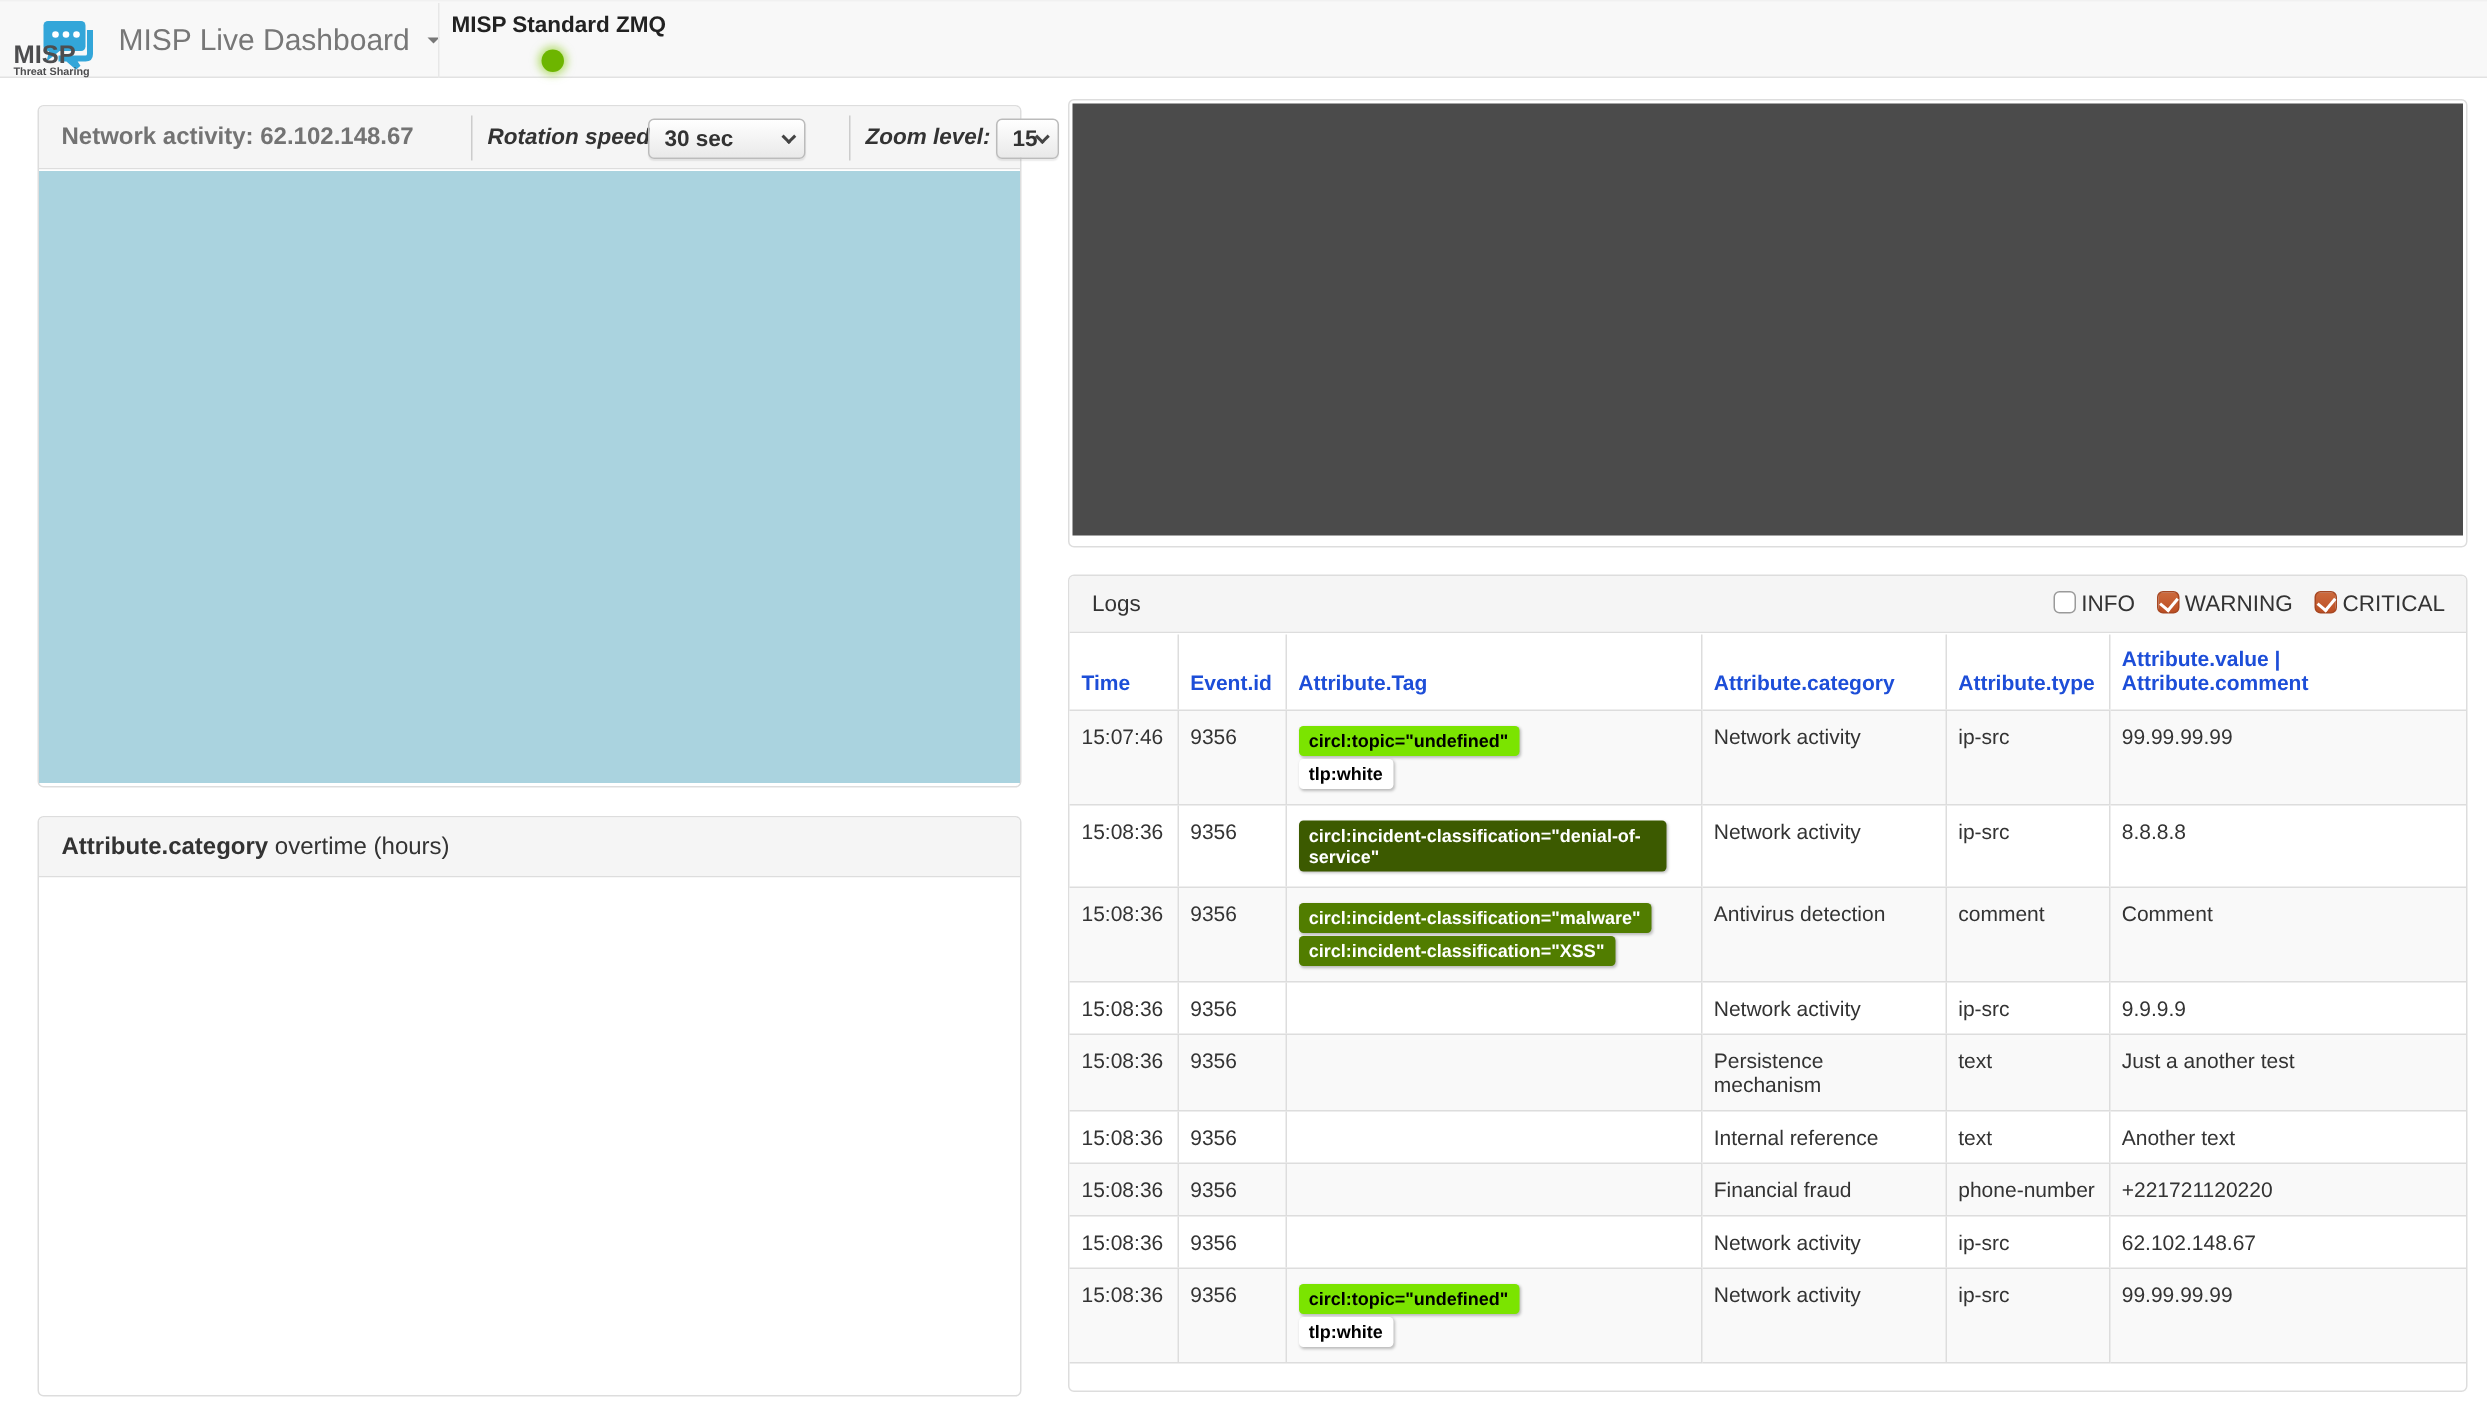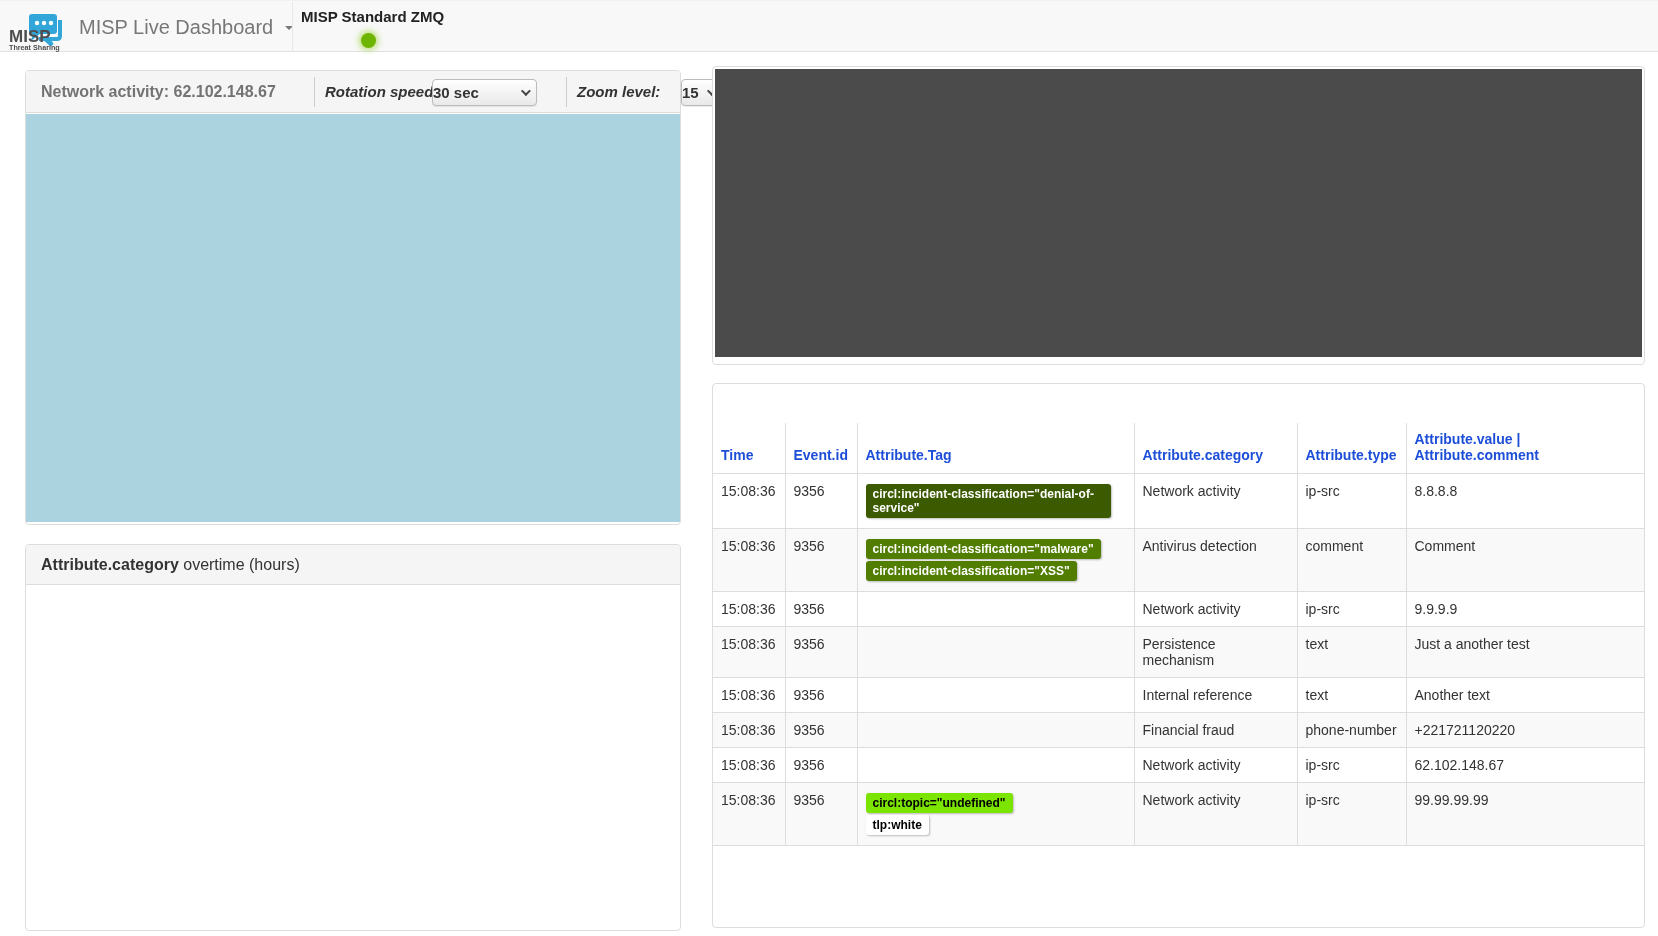--- a/index.html
+++ b/index.html
@@ -11,21 +11,21 @@
 .zmqname { position:absolute; left:301px; top:7px; font-size:15px; font-weight:bold; color:#222;text-align:center; }
 .zmqdot { position:absolute; left:361px; top:32px; width:15px; height:15px; border-radius:50%; background:#6db500; box-shadow:0 0 6px 2px rgba(128,200,0,0.55); }
 .panel { position:absolute; background:#fff; border:1px solid #ddd; border-radius:4px; }
 .phead { background:#f5f5f5; border-bottom:1px solid #ddd; border-radius:3px 3px 0 0; }
 
 #p1 { left:25px; top:70px; width:656px; height:455px; }
 #p1 .phead { height:42px; position:relative; }
 #p1h-title { position:absolute; left:15px; top:0; line-height:42px; font-size:16px; font-weight:bold; color:#737373; }
 .hsep { position:absolute; top:6px; width:1px; height:30px; background:#ccc; }
 .hlbl { position:absolute; top:0; line-height:42px; font-size:15px; font-weight:bold; font-style:italic; color:#333; }
-.sel { position:absolute; top:8px; height:27px; background:linear-gradient(#ffffff,#e9e9e9); border:1px solid #bbb; border-radius:4px; font-size:15px; font-weight:bold; color:#333; line-height:25px; box-shadow:0 1px 1px rgba(0,0,0,0.08); }
+.sel { position:absolute; top:8px; height:27px; background:linear-gradient(#ffffff,#e9e9e9); border:1px solid #bbb; border-radius:4px; font-size:15px; font-weight:bold; color:#333; line-height:25px; padding-left:10px; box-shadow:0 1px 1px rgba(0,0,0,0.08); }
 .sel .chev { position:absolute; right:8px; top:9px; width:7px; height:7px; border-right:2px solid #444; border-bottom:2px solid #444; transform:rotate(45deg) translateY(-2px); }
 #mapbox { position:absolute; left:0px; top:43px; width:654px; height:408px; overflow:hidden; background:#aad3df; }
 
 #p2 { left:25px; top:544px; width:656px; height:387px;text-align:right; }
 #p2 .phead { height:40px; position:relative; }
 #p2 .phead div { position:absolute; left:15px; top:0; line-height:40px; font-size:16px; color:#333; }
 
 #p3 { left:712px; top:66px; width:933px; height:299px; padding:2px; }
 #worldbox { position:relative; width:927px; height:288px; background:#4b4b4b; overflow:hidden; }
 
@@ -69,54 +69,66 @@
 </div>
 
 <div class="panel" id="p1">
   <div class="phead">
     <div id="p1h-title">Network activity: 62.102.148.67</div>
     <div class="hsep" style="left:288px;"></div>
     <div class="hlbl" style="left:299px;">Rotation speed:</div>
     <div class="sel" style="left:406px; width:105px;">30 sec<span class="chev"></span></div>
     <div class="hsep" style="left:540px;"></div>
     <div class="hlbl" style="left:551px;">Zoom level:</div>
-    <div class="sel" style="left:655px; width:42px;">15<span class="chev"></span></div>
+    <div class="sel" style="left:638px; width:42px;">15<span class="chev"></span></div>
   </div>
   <div id="mapbox"></div>
 </div>
 
 <div class="panel" id="p2">
   <div class="phead">
       <div><b>Attribute.category</b> overtime (hours)</div>
     </div>
 
 </div>
 
 <div class="panel" id="p3">
   <div id="worldbox"></div>
 </div>
 
 <div class="panel" id="p4">
+  <div class="phead">
+    <div class="ttl">Logs</div>
+    <div class="cbrow"><span class="cb off"></span>INFO <span class="cb on"></span>WARNING <span class="cb on"></span>CRITICAL</div>
+  </div>
   <table class="logs">
     <colgroup>
         <col style="width:72px">
         <col style="width:72px">
         <col style="width:277px">
         <col style="width:163px">
         <col style="width:109px">
         <col style="width:238px">
       </colgroup>
     <tbody>
         <tr>
           <th>Time</th>
           <th>Event.id</th>
           <th>Attribute.Tag</th>
           <th>Attribute.category</th>
           <th>Attribute.type</th>
           <th>Attribute.value |<br>Attribute.comment</th>
+        </tr>
+    <tr class="odd">
+          <td>15:07:46</td>
+          <td>9356</td>
+          <td><span class="tag tg1">circl:topic="undefined"</span><br><span class="tag tgw">tlp:white</span></td>
+          <td>Network activity</td>
+          <td>ip-src</td>
+          <td>99.99.99.99</td>
         </tr>
     <tr>
           <td>15:08:36</td>
           <td>9356</td>
           <td><span class="tag tgd">circl:incident-classification="denial-of-service"</span></td>
           <td>Network activity</td>
           <td>ip-src</td>
           <td>8.8.8.8</td>
         </tr>
     <tr class="odd">

